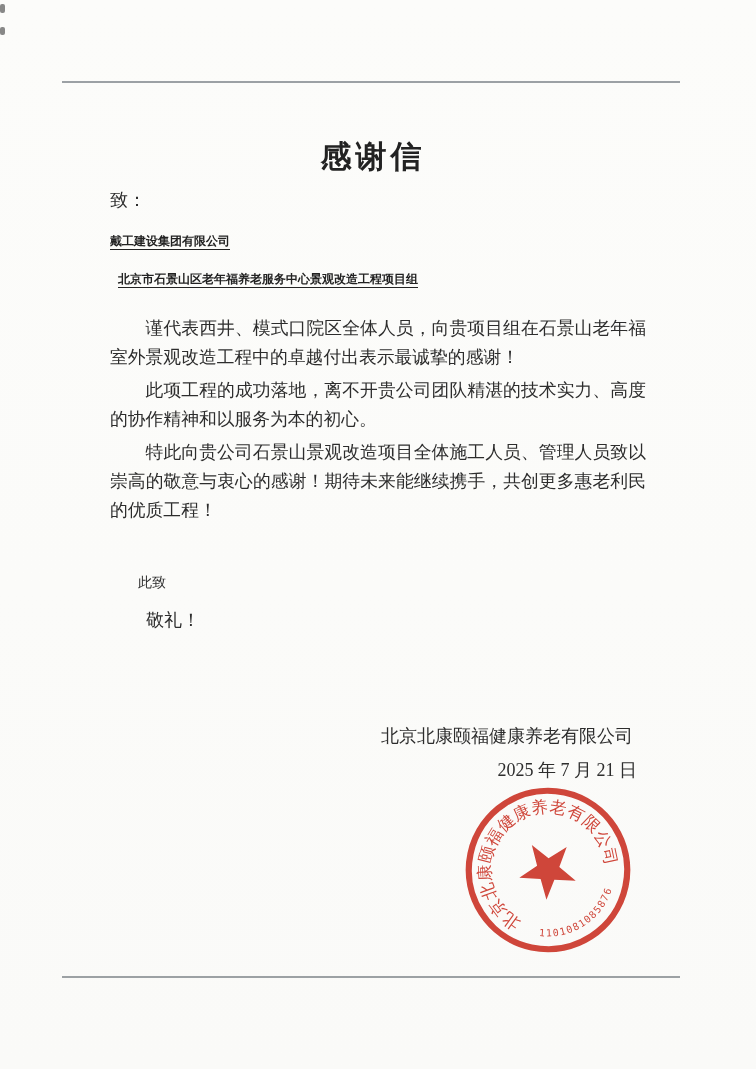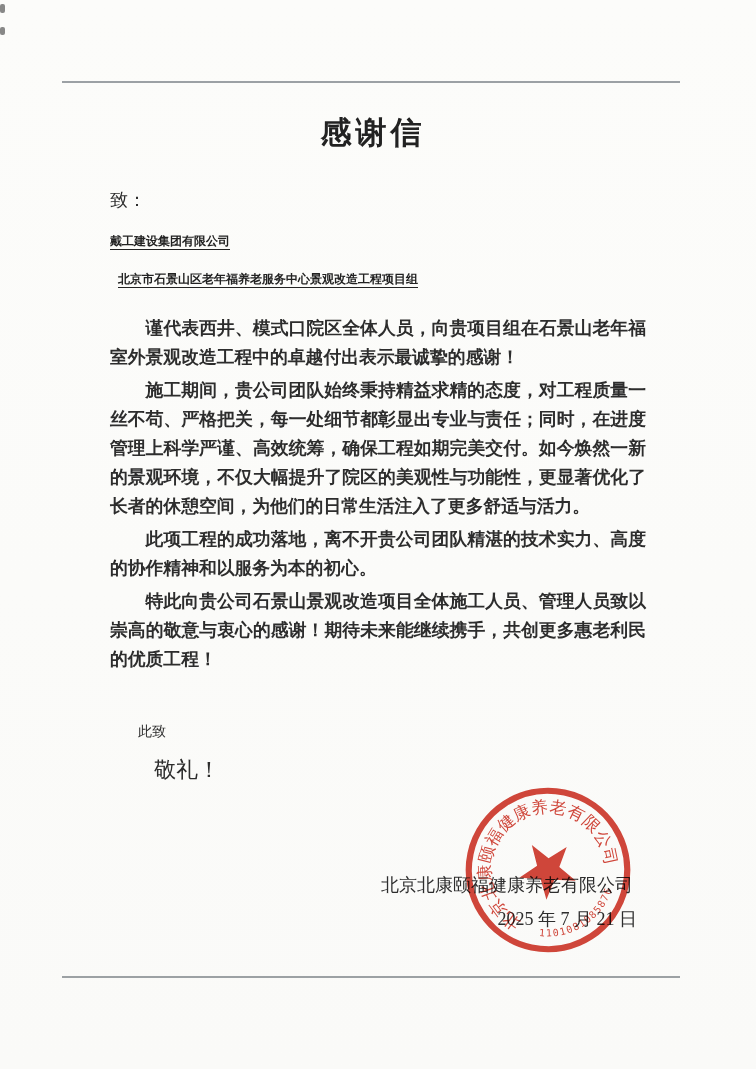--- a/index.html
+++ b/index.html
@@ -19,21 +19,21 @@
     width: 618px;
     height: 2px;
     background: #8b9095;
     opacity: 0.85;
   }
   .rule-top    { top: 81px; }
   .rule-bottom { top: 976px; }
 
   .letter-title {
     position: absolute;
-    top: 112px;
+    top: 136px;
     left: 0;
     width: 100%;
     margin: 0;
     text-align: center;
     font-size: 31px;
     font-weight: 700;
     letter-spacing: 4px;
     padding-right: 10px;
     box-sizing: border-box;
     color: #222;
@@ -64,26 +64,25 @@
   }
   .r1 { margin-top: 15px; }
   .r2 { margin-top: 10px; margin-left: 8px; }
 
   .content p.body-par {
     margin: 4px 0 0 0;
     text-indent: 2em;
     text-align: justify;
     text-justify: inter-character;
     word-break: break-all;
-    font-weight: bold;
   }
   .content p.par-first { margin-top: 21px; }
 
   .cizhi  { margin-top: 43px; text-indent: 2em; font-size: 14px; }
-  .salute { margin-top: 9px;  text-indent: 2em; font-size: 22px; }
+  .salute { margin-top: 9px;  text-indent: 2em; font-size: 18px; }
 
   .sig-company {
     margin-top: 87px;
     text-align: right;
     padding-right: 13px;
     font-size: 18px;
   }
   .sig-date {
     margin-top: 5px;
     text-align: right;
@@ -126,21 +125,20 @@
     <div class="salutation">致：</div>
 
     <div class="recipient r1">
       <span class="u">戴工建设集团有限公司</span>
     </div>
     <div class="recipient r2">
       <span class="u">北京市石景山区老年福养老服务中心景观改造工程项目组</span>
     </div>
 
     <p class="body-par par-first">谨代表西井、模式口院区全体人员，向贵项目组在石景山老年福室外景观改造工程中的卓越付出表示最诚挚的感谢！</p>
-    <p class="body-par">施工期间，贵公司团队始终秉持精益求精的态度，对工程质量一丝不苟、严格把关，每一处细节都彰显出专业与责任；同时，在进度管理上科学严谨、高效统筹，确保工程如期完美交付。如今焕然一新的景观环境，不仅大幅提升了院区的美观性与功能性，更显著优化了长者的休憩空间，为他们的日常生活注入了更多舒适与活力。</p>
     <p class="body-par">此项工程的成功落地，离不开贵公司团队精湛的技术实力、高度的协作精神和以服务为本的初心。</p>
     <p class="body-par">特此向贵公司石景山景观改造项目全体施工人员、管理人员致以崇高的敬意与衷心的感谢！期待未来能继续携手，共创更多惠老利民的优质工程！</p>
 
     <div class="cizhi">此致</div>
     <div class="salute">敬礼！</div>
 
     <div class="sig-company">北京北康颐福健康养老有限公司</div>
     <div class="sig-date">2025 年 7 月 21 日</div>
   </div>
 

